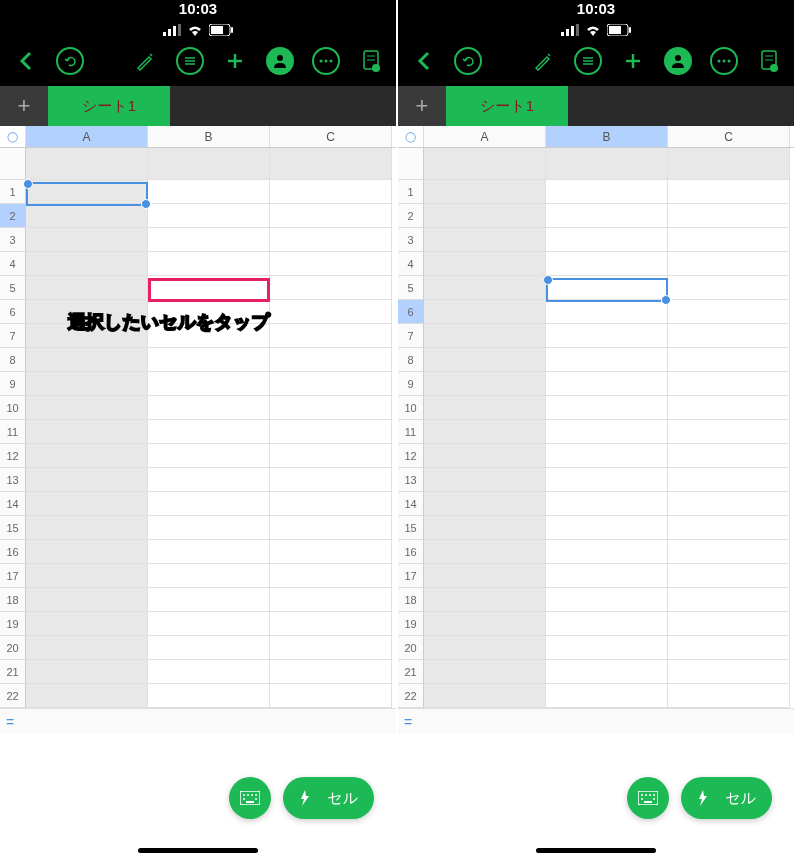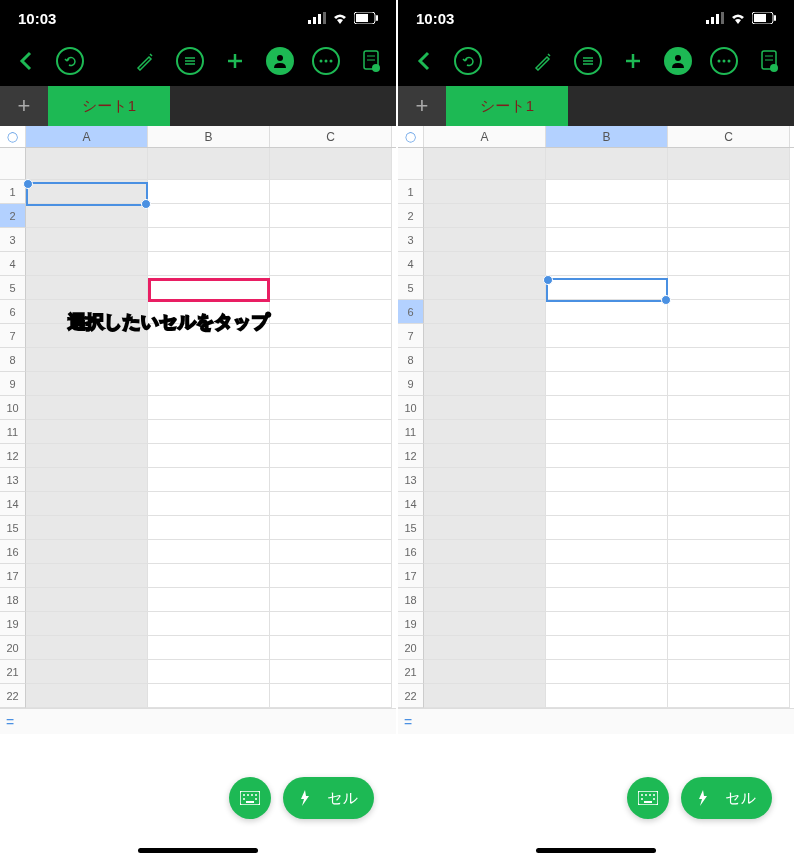--- a/index.html
+++ b/index.html
@@ -20,20 +20,21 @@
   .status-bar {
     height: 36px;
     background: #000;
     color: #fff;
     display: flex;
     justify-content: space-between;
     align-items: center;
     padding: 0 18px;
     font-size: 15px;
     font-weight: 600;
+    flex-direction: column;
   }
   .status-icons { display: flex; gap: 6px; align-items: center; }
   .toolbar {
     height: 50px;
     background: #000;
     display: flex;
     align-items: center;
     justify-content: space-between;
     padding: 0 12px;
   }

